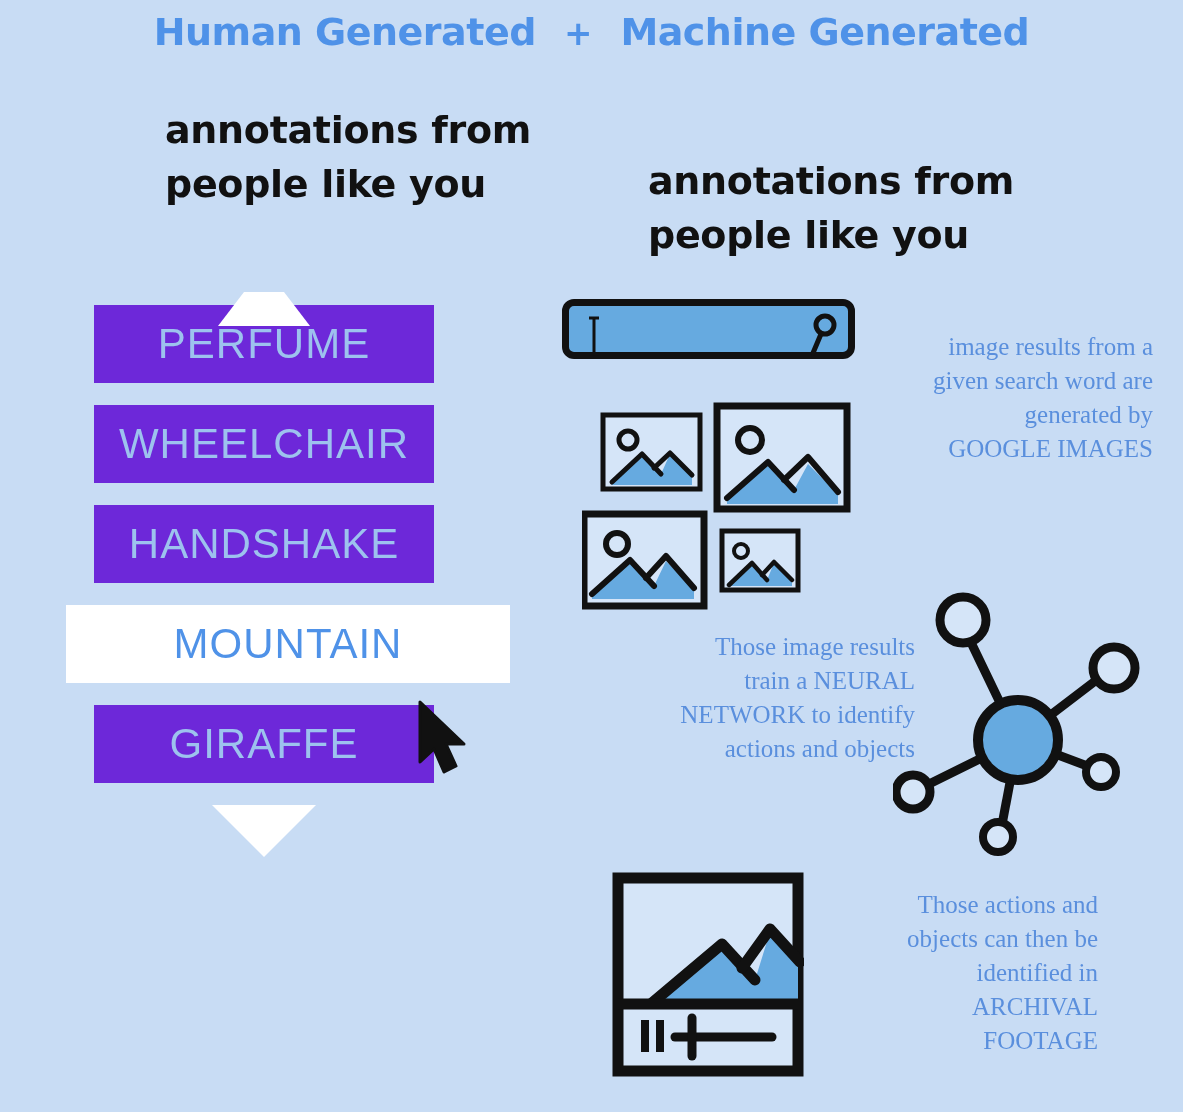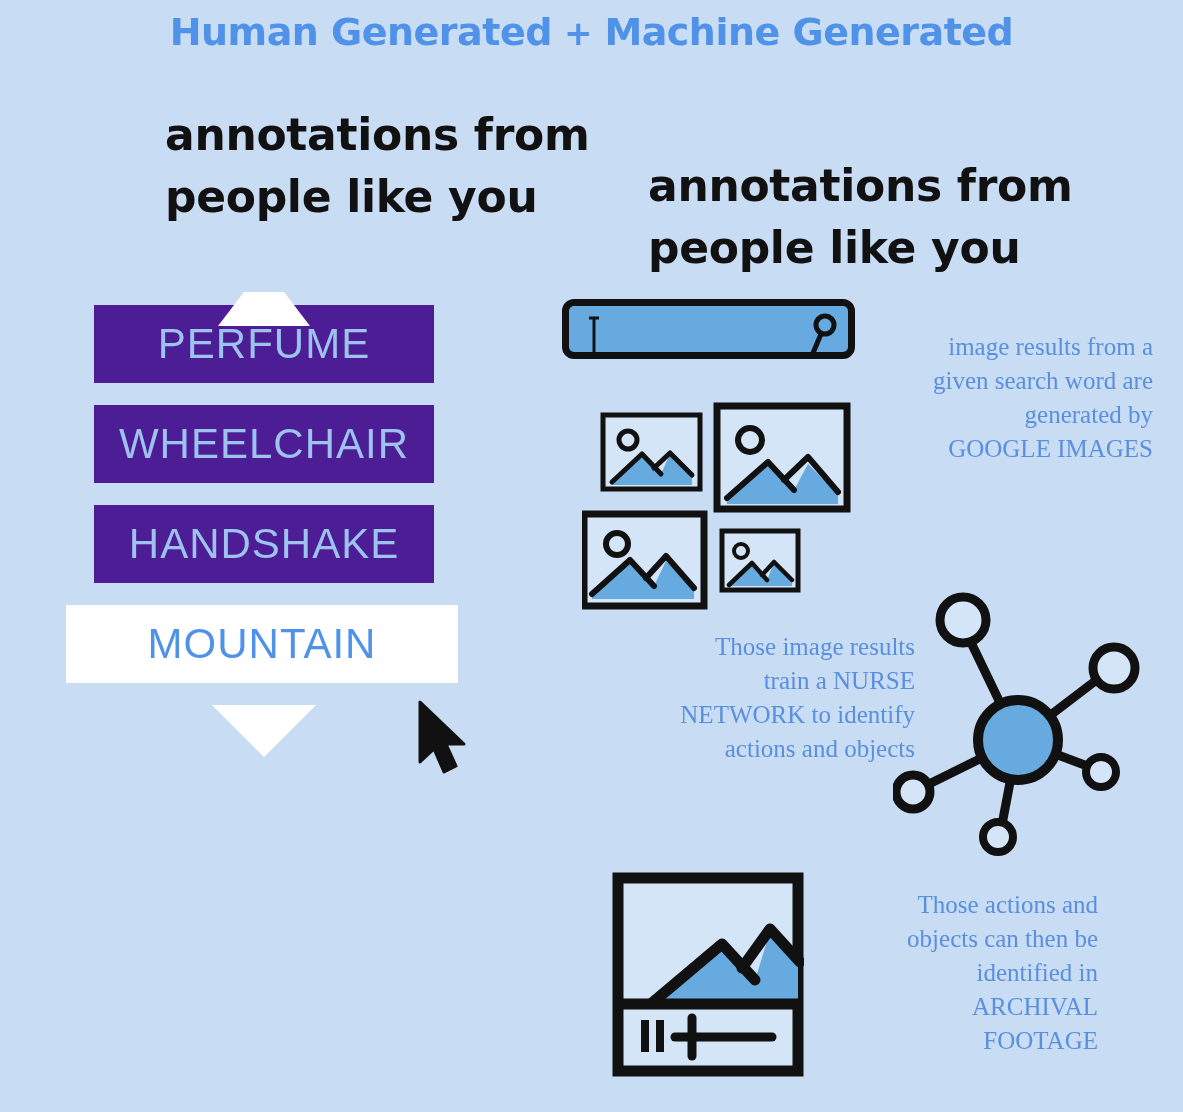--- a/index.html
+++ b/index.html
@@ -15,75 +15,75 @@
 
   
   .header {
     position: absolute;
     top: 10px;
     left: 0;
     width: 1183px;
     display: flex;
     justify-content: center;
     align-items: baseline;
-    gap: 12px;
+    gap: 28px;
   }
   .header-title {
     font-size: 38px;
     font-weight: bold;
     color: #4f92e8;
     letter-spacing: -0.5px;
     font-family: "DejaVu Sans", sans-serif;
   }
   .header-plus {
     font-size: 34px;
     font-weight: bold;
     color: #4f92e8;
     font-family: "DejaVu Sans", sans-serif;
   }
 
   
   .subtitle {
     position: absolute;
-    font-size: 44px;
+    font-size: 38px;
     font-weight: bold;
     color: #111111;
     line-height: 1.42;
     font-family: "DejaVu Sans", sans-serif;
     letter-spacing: -0.3px;
     white-space: pre-line;
   }
   .subtitle-left  { left: 165px; top: 104px; }
   .subtitle-right { left: 648px; top: 155px; }
 
   
   .list-col {
     position: absolute;
     left: 94px;
     top: 292px;
     width: 340px;
   }
   .list-item {
     height: 78px;
     margin-bottom: 22px;
-    background: #4c1d95;
+    background: #6d28d9;
     display: flex;
     align-items: center;
     justify-content: center;
     font-size: 42px;
     font-weight: normal;
     color: #9dc2ee;
     letter-spacing: 1px;
     font-family: "Liberation Sans", sans-serif;
   }
   .list-item.selected {
     background: #ffffff;
     color: #4f92e8;
     margin-left: -28px;
-    width: 392px;
+    width: 444px;
     position: relative;
   }
 
   
   .cursor {
     position: absolute;
     left: 416px;
     top: 700px;
     width: 48px;
     height: 72px;
@@ -159,20 +159,23 @@
   </div>
   <div class="list-item">
     <span>WHEELCHAIR</span>
   </div>
   <div class="list-item">
     <span>HANDSHAKE</span>
   </div>
   <div class="list-item selected">
     <span>MOUNTAIN</span>
   </div>
+  <div class="list-item">
+    <span>GIRAFFE</span>
+  </div>
 
   <div style="width:0;height:0;margin:14px auto 0 auto;">
     <svg width="104" height="52" viewBox="0 0 104 52" style="display:block;margin-left:-52px;">
       <polygon points="0,0 104,0 52,52" fill="#ffffff"></polygon>
     </svg>
   </div>
 </div>
 
 <div class="cursor">
   <svg width="56" height="80" viewBox="0 0 56 80">
@@ -232,21 +235,21 @@
     </g>
   </svg>
 </div>
 
 <div class="note note-google">image results from a
 given search word are
 generated by
 GOOGLE IMAGES</div>
 
 <div class="note note-neural">Those image results
-train a NURSE
+train a NEURAL
 NETWORK to identify
 actions and objects</div>
 
 <div class="note note-archival">Those actions and
 objects can then be
 identified in
 ARCHIVAL
 FOOTAGE</div>
 
 <div class="neural-net">

